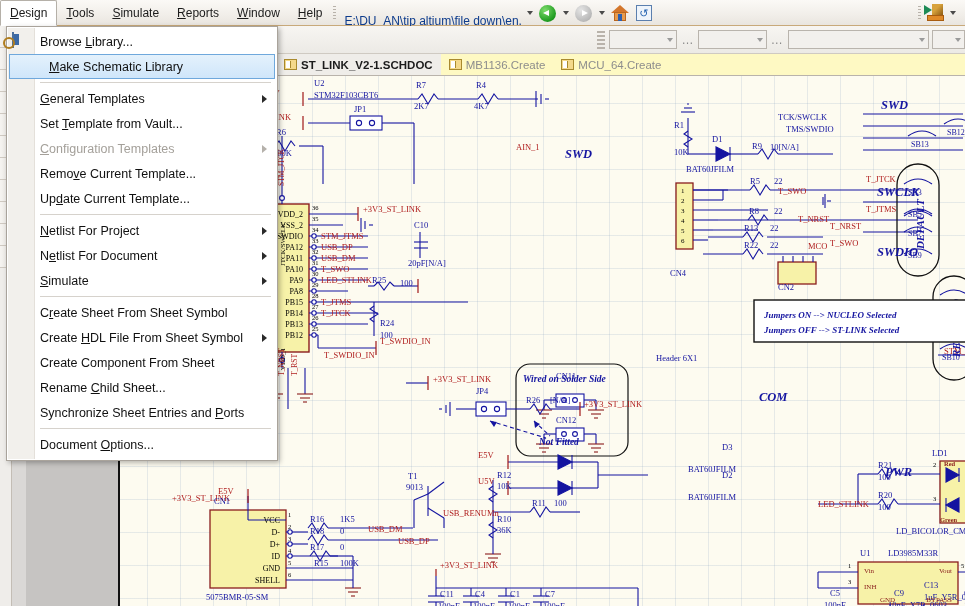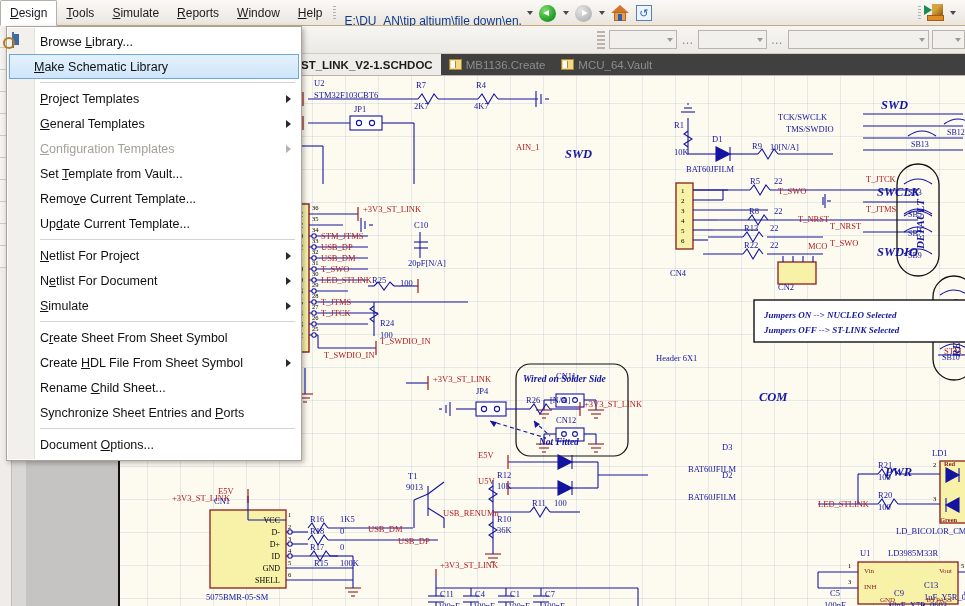--- a/index.html
+++ b/index.html
@@ -121,21 +121,21 @@
   }
   .combo::after {
     content: ""; border-left: 3.5px solid transparent; border-right: 3.5px solid transparent;
     border-top: 4px solid #9a9a9a;
   }
   .dots { color: #8a8a8a; font-size: 12px; padding: 0 4px; letter-spacing: 1px; }
 
   
   .tabbar {
     position: absolute; left: 0; top: 54px; width: 965px; height: 22px;
-    background: #404040; border-bottom: 1px solid #b9b3ab;
+    background: #fef9c3; border-bottom: 1px solid #b9b3ab;
     display: flex; align-items: flex-end;
   }
   .doctab {
     height: 21px; display: flex; align-items: center; gap: 4px;
     padding: 0 8px; font-size: 11.5px; color: #8d8d8d; white-space: nowrap;
   }
   .doctab.active { background: #efede9; color: #1b1b1b; font-weight: bold; }
   .tabico {
     width: 13px; height: 11px; background: #f4d98b; border: 1px solid #a98a2e;
     position: relative; flex: none;
@@ -178,37 +178,37 @@
   }
   .docgutter .lite {
     position: absolute; left: 0; top: 0; width: 14px; height: 530px; background: #dad8d6;
   }
 
   svg.sch { position: absolute; left: 0; top: 0; width: 847px; height: 530px; }
   svg.sch text { font-family: "Liberation Serif", serif; }
 
   
   .dropdown {
-    position: absolute; left: 6px; top: 26px; width: 296px;
+    position: absolute; left: 6px; top: 26px; width: 272px;
     background: #ffffff; border: 1px solid #a9a39b;
     box-shadow: 2px 2px 5px rgba(0,0,0,0.28);
     padding: 2px 0 3px 0; z-index: 80;
   }
   .dd-gutter {
     position: absolute; left: 1px; top: 1px; width: 27px; bottom: 1px;
     background: #f2f0ec; border-right: 1px solid #e4e0da;
   }
   .dd-item {
     position: relative; height: 25px; display: flex; align-items: center;
     padding-left: 33px; font-size: 12.5px; color: #111111; white-space: nowrap;
     font-family: "Liberation Sans", sans-serif;
   }
   .dd-item.sel {
     background: linear-gradient(to bottom, #e4f1fc, #cfe6fa);
-    border: 1px solid #6fa8dc; height: 25px; margin: 0 2px; padding-left: 24px;
+    border: 1px solid #6fa8dc; height: 25px; margin: 0 2px; padding-left: 39px;
   }
   .dd-item.disabled { color: #a4a09a; }
   .dd-item .lbl u { text-decoration: underline; }
   .dd-sep { height: 1px; background: #d6d2cc; margin: 3px 6px 3px 33px; }
   .dd-arrow {
     position: absolute; right: 10px; top: 9px; width: 0; height: 0;
     border-top: 4px solid transparent; border-bottom: 4px solid transparent;
     border-left: 5px solid #2a2a2a;
   }
   .dd-item.disabled .dd-arrow { border-left-color: #b5b1ab; }
@@ -317,21 +317,21 @@
     <div class="doctab active">
       <span class="tabico"></span>
       <span>ST_LINK_V2-1.SCHDOC</span>
     </div>
     <div class="doctab">
       <span class="tabico"></span>
       <span>MB1136.Create</span>
     </div>
     <div class="doctab">
       <span class="tabico"></span>
-      <span>MCU_64.Vault</span>
+      <span>MCU_64.Create</span>
     </div>
   </div>
 
   <div class="leftstrip">
     <div class="seg"></div>
     <div class="seg"></div>
     <div class="seg"></div>
     <div class="seg"></div>
     <div class="seg"></div>
     <div class="seg"></div>
@@ -1139,35 +1139,31 @@
       <span class="dd-ico"><span class="ico-browse"></span></span>
       <span class="lbl">Browse <u>L</u>ibrary...</span>
     </div>
     <div class="dd-item sel">
       <span class="lbl"><u>M</u>ake Schematic Library</span>
     </div>
 
     <div class="dd-sep"></div>
 
     <div class="dd-item">
-      <span class="lbl"><u>P</u>roject Templates</span>
-      <span class="dd-arrow"></span>
-    </div>
-    <div class="dd-item">
       <span class="lbl"><u>G</u>eneral Templates</span>
       <span class="dd-arrow"></span>
+    </div>
+    <div class="dd-item">
+      <span class="lbl">Set <u>T</u>emplate from Vault...</span>
     </div>
     <div class="dd-item disabled">
       <span class="lbl"><u>C</u>onfiguration Templates</span>
       <span class="dd-arrow"></span>
     </div>
     <div class="dd-item">
-      <span class="lbl">Set <u>T</u>emplate from Vault...</span>
-    </div>
-    <div class="dd-item">
       <span class="lbl">Remo<u>v</u>e Current Template...</span>
     </div>
     <div class="dd-item">
       <span class="lbl">Up<u>d</u>ate Current Template...</span>
     </div>
 
     <div class="dd-sep"></div>
 
     <div class="dd-item">
       <span class="lbl"><u>N</u>etlist For Project</span>
@@ -1185,20 +1181,23 @@
     <div class="dd-sep"></div>
 
     <div class="dd-item">
       <span class="lbl">C<u>r</u>eate Sheet From Sheet Symbol</span>
     </div>
     <div class="dd-item">
       <span class="lbl">Create <u>H</u>DL File From Sheet Symbol</span>
       <span class="dd-arrow"></span>
     </div>
     <div class="dd-item">
+      <span class="lbl">Create Component From Sheet</span>
+    </div>
+    <div class="dd-item">
       <span class="lbl">Rename <u>C</u>hild Sheet...</span>
     </div>
     <div class="dd-item">
       <span class="lbl">Synchronize Sheet Entries and <u>P</u>orts</span>
     </div>
 
     <div class="dd-sep"></div>
 
     <div class="dd-item">
       <span class="lbl">Document <u>O</u>ptions...</span>

